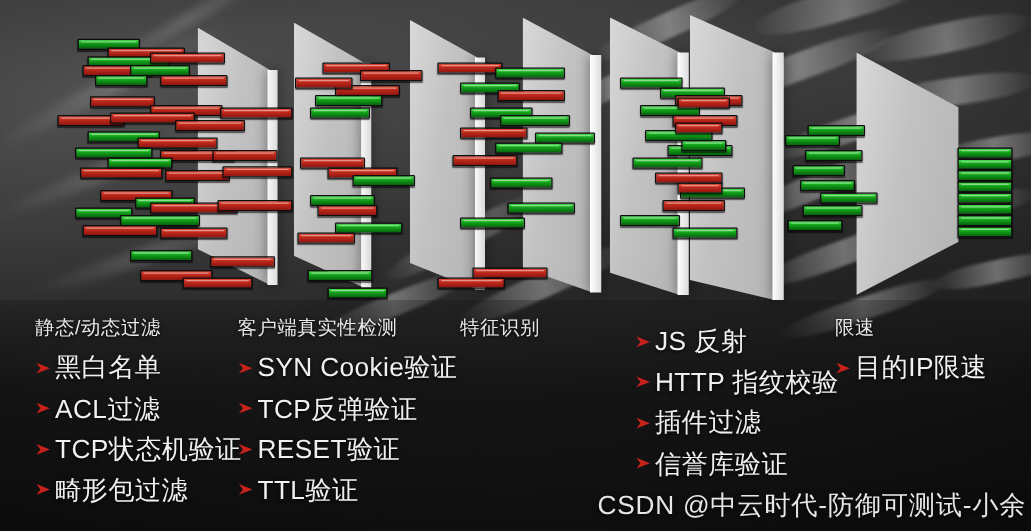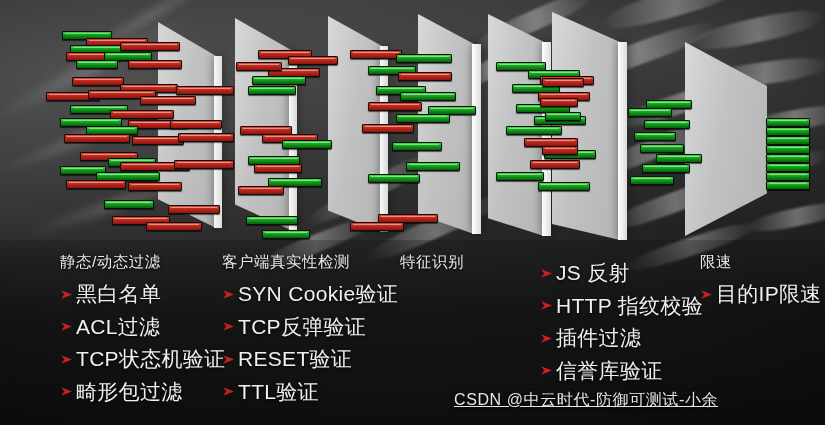--- a/index.html
+++ b/index.html
@@ -35,30 +35,30 @@
   
   .bar{position:absolute;height:7px;border:1px solid #0d0d0d;border-radius:1px;
        box-shadow:0 1px 1px rgba(0,0,0,.6);}
   .bar.red{background:linear-gradient(180deg,#e04a36 0%,#c12a1c 38%,#8e1510 100%);}
   .bar.green{background:linear-gradient(180deg,#46e04a 0%,#14a81c 38%,#07600d 100%);}
   .bar::after{content:"";position:absolute;left:2px;right:2px;top:1px;height:1px;
        background:rgba(255,255,255,.45);}
 
   
   .cols{position:absolute;left:0;top:252px;width:825px;height:173px;}
-  .col{position:absolute;top:0;margin-left:32px;}
+  .col{position:absolute;top:0;}
   .col h3{margin:0;font-size:15.5px;font-weight:400;color:#e9e9e9;letter-spacing:.5px;
        text-shadow:0 1px 3px rgba(0,0,0,.95);white-space:nowrap;}
   .col ul{list-style:none;margin:7px 0 0 0;padding:0;}
   .col li{display:flex;align-items:center;margin-bottom:4.5px;white-space:nowrap;}
   .arrow{flex:0 0 auto;width:13px;height:13px;margin-right:3px;display:block;}
   .litext{font-size:21px;color:#f0f0f0;text-shadow:0 1px 3px rgba(0,0,0,.95);letter-spacing:.3px;}
 
-  .watermark{position:absolute;left:454px;top:390px;font-size:16px;color:#e6e6e6;
-       letter-spacing:.6px;text-shadow:0 1px 4px rgba(0,0,0,.95);white-space:nowrap;text-decoration:underline;}
+  .watermark{position:absolute;left:478px;top:390px;font-size:21px;color:#e6e6e6;
+       letter-spacing:.6px;text-shadow:0 1px 4px rgba(0,0,0,.95);white-space:nowrap;}
 </style>
 </head>
 <body>
 
 <div id="stage">
 
   <div class="bg"></div>
 
   <div class="blades">
     <div class="blade" style="left:600px;top:-10px;width:150px;height:26px;transform:rotate(-16deg);"></div>

